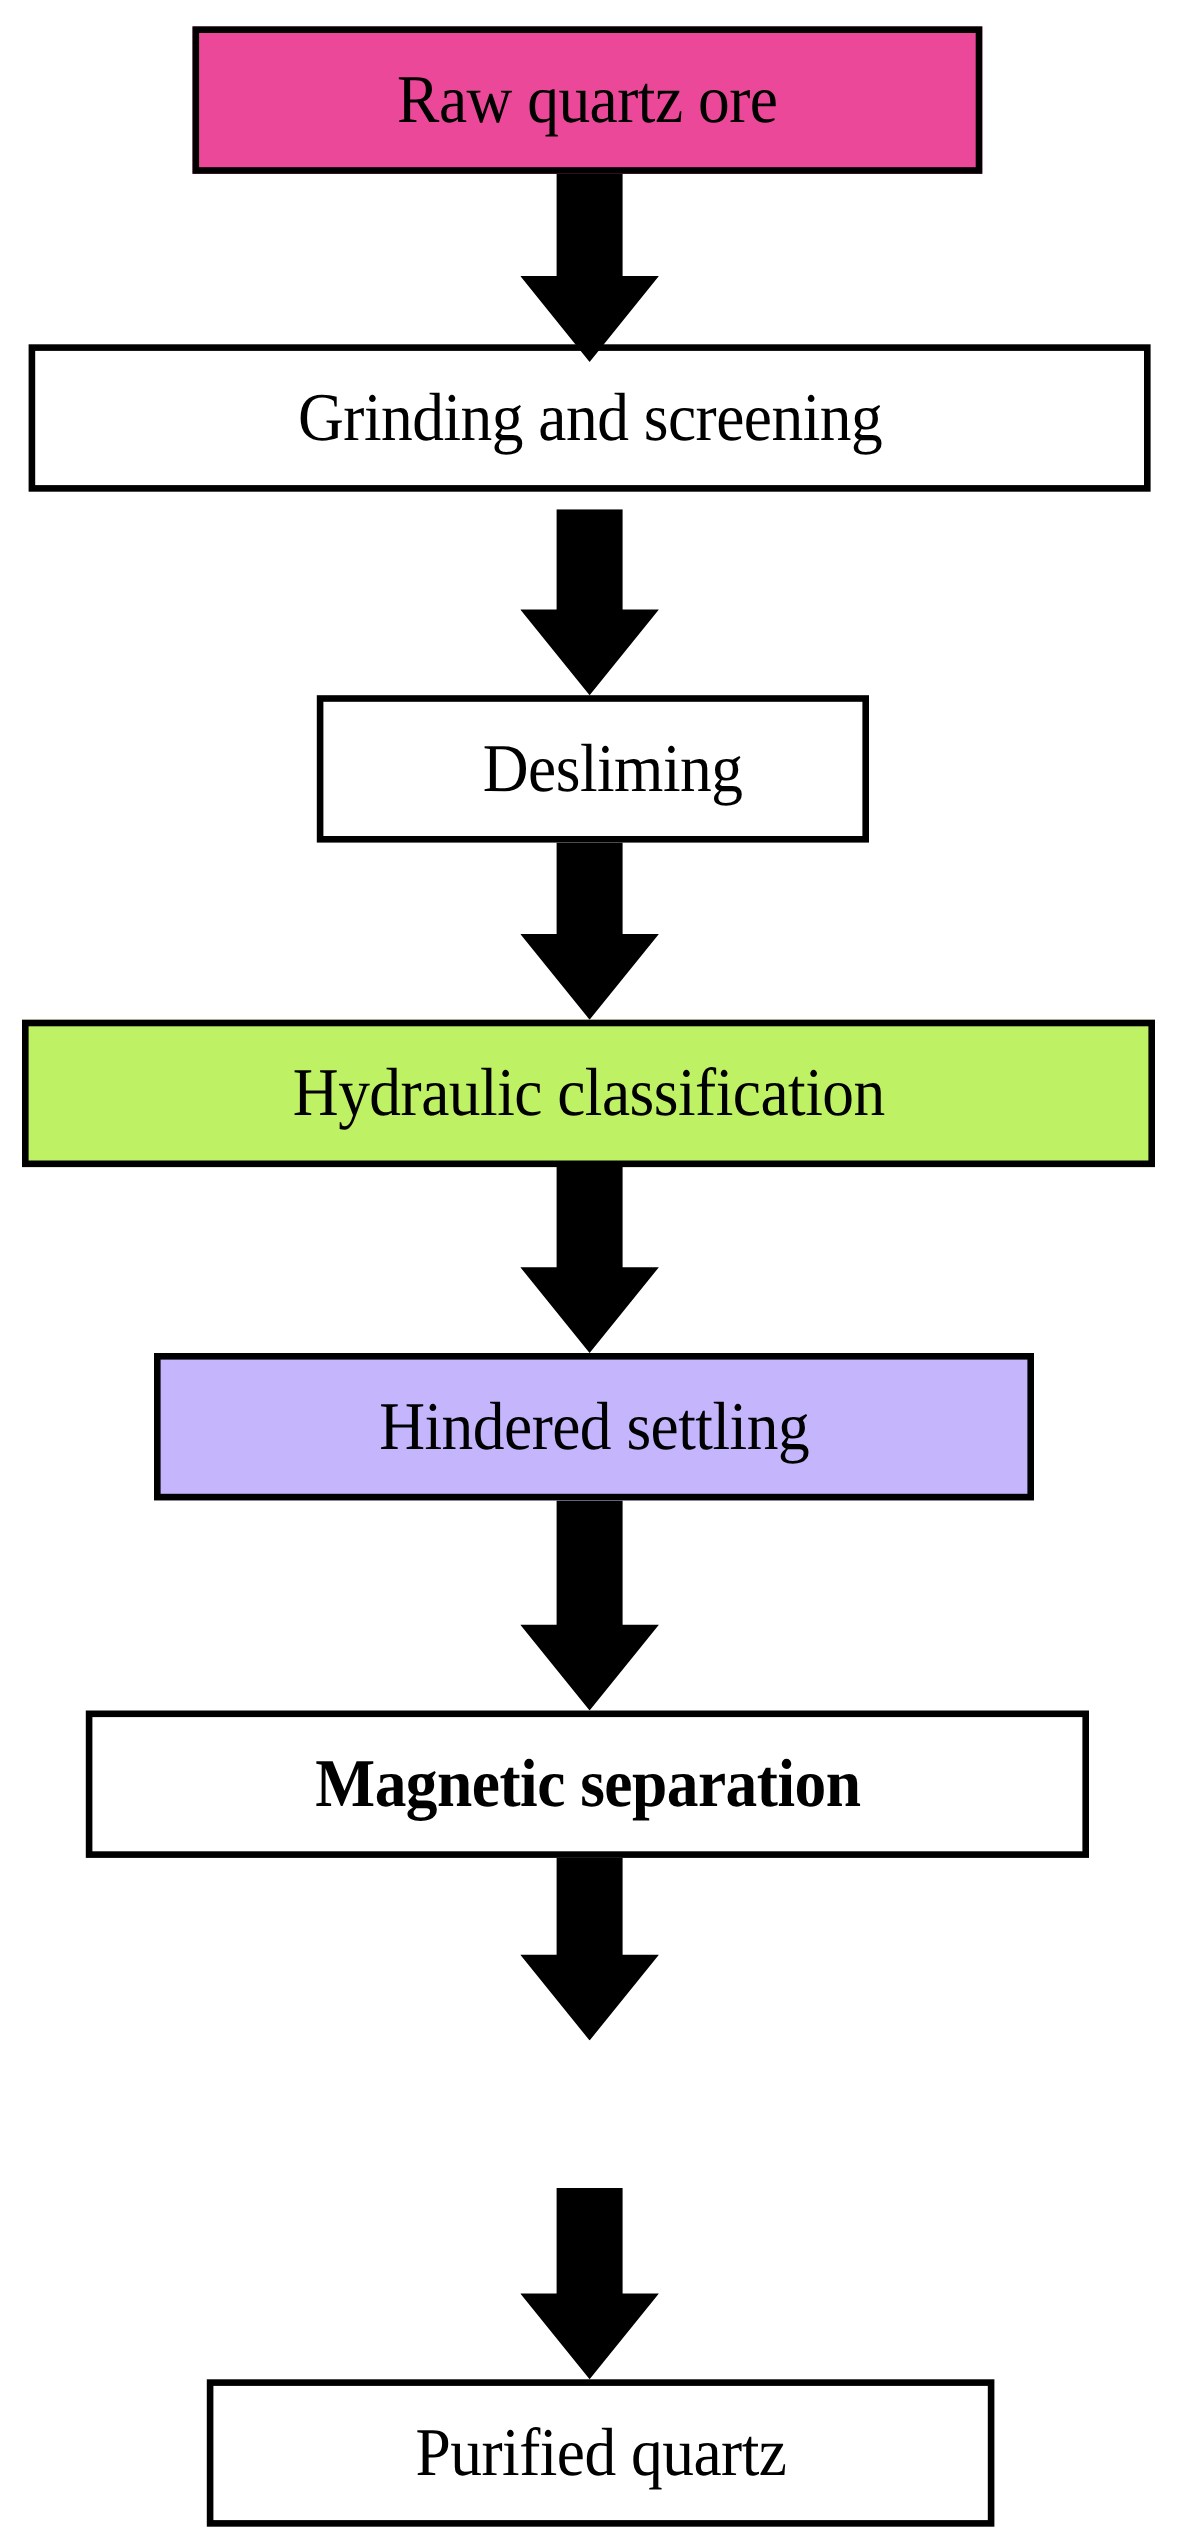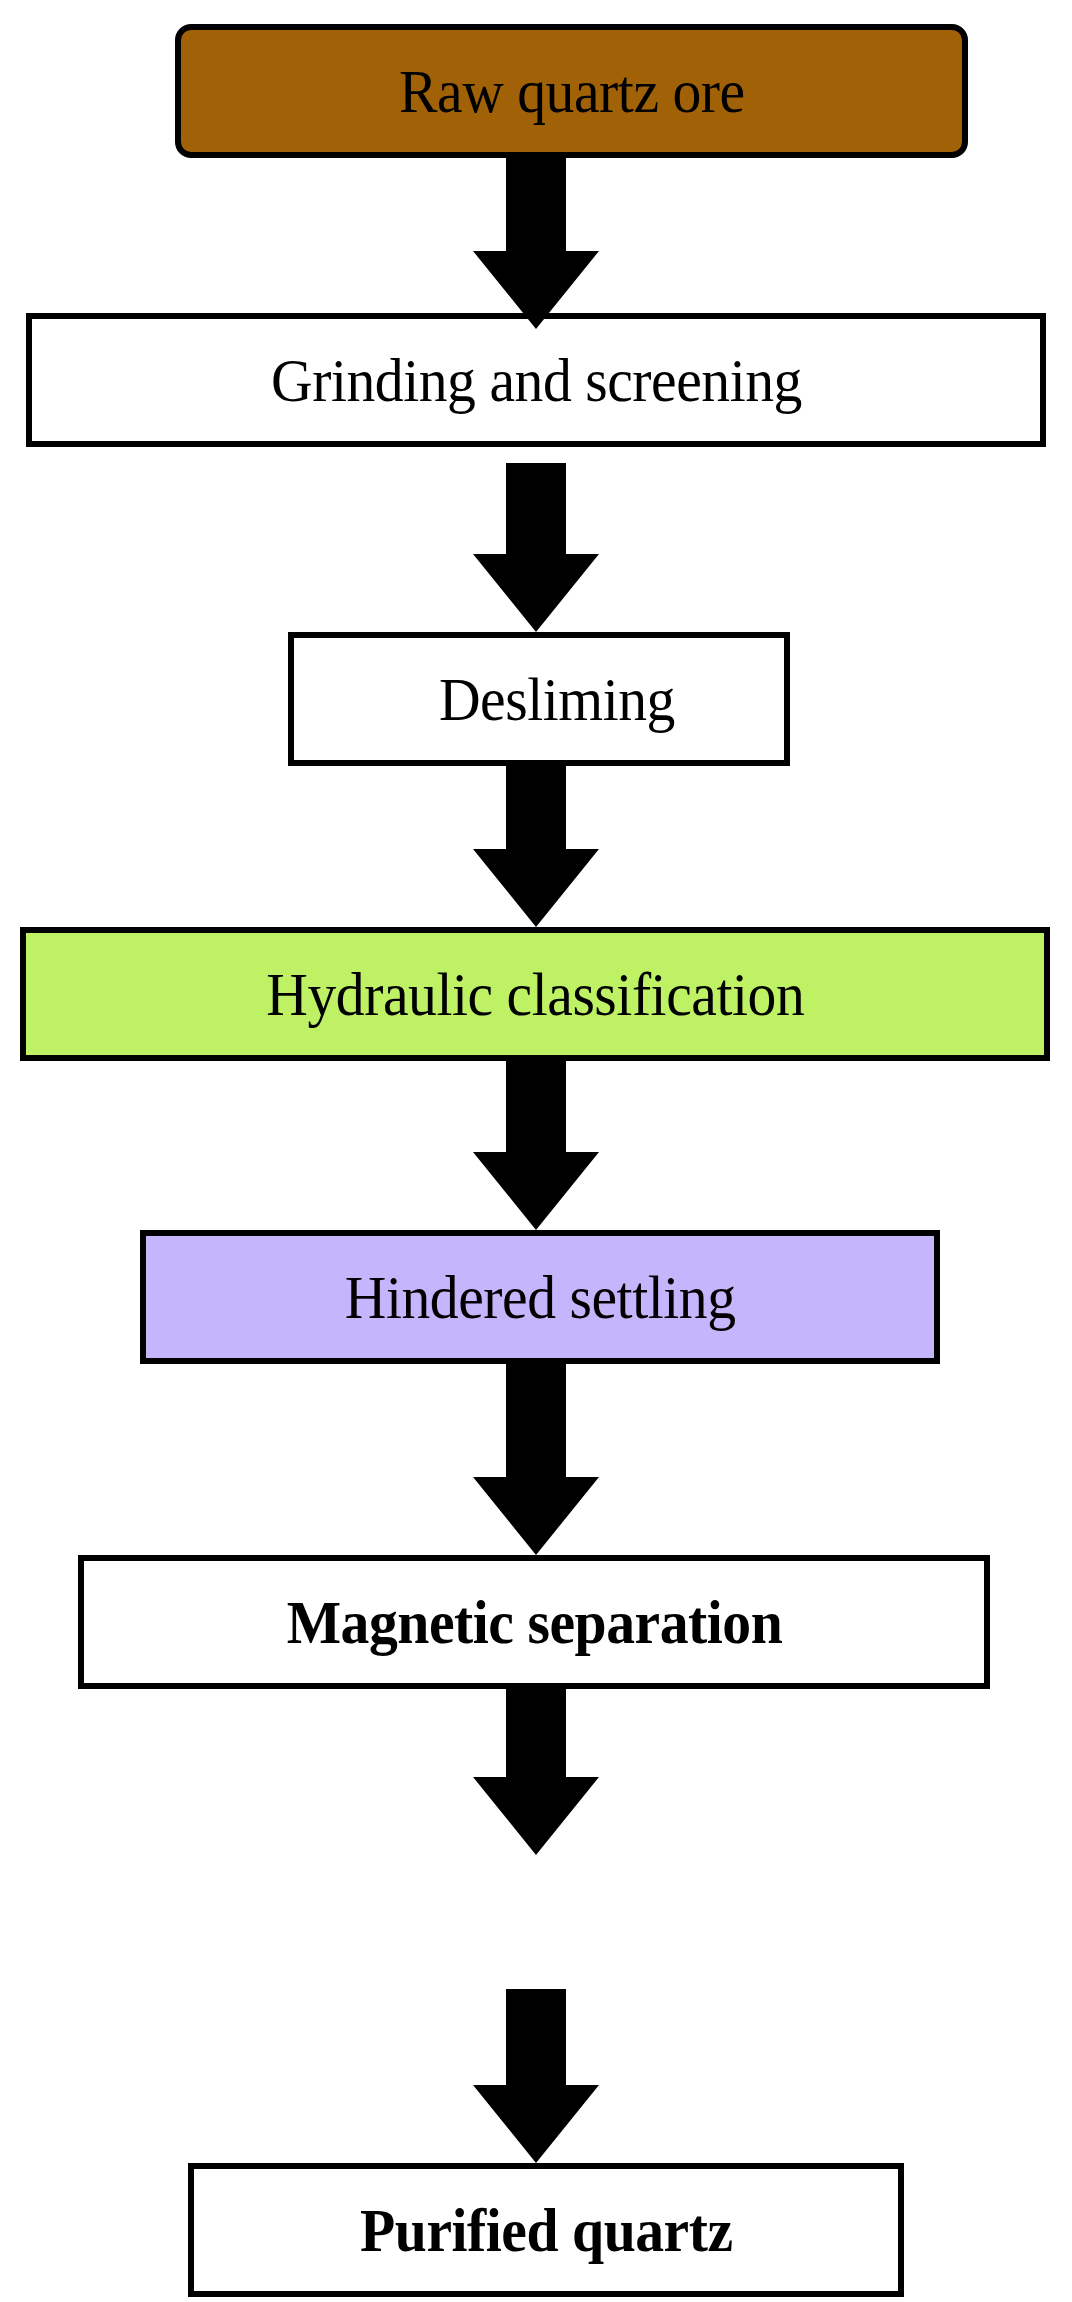--- a/index.html
+++ b/index.html
@@ -41,21 +41,21 @@
   }
   .arrow svg {
     display: block;
   }
 </style>
 </head>
 <body>
 
 <div id="flowchart">
 
-  <div class="node" id="node-0" style="left: 175px; top: 24px; width: 793px; height: 134px; border-color: rgb(0, 0, 0); background: #a16207; border-radius: 16px;">
+  <div class="node" id="node-0" style="left: 175px; top: 24px; width: 718px; height: 134px; border-color: rgb(0, 0, 0); background: #ec4899;">
     <span class="node-label" style="color: rgb(0, 0, 0);">Raw quartz ore</span>
   </div>
 
   <div class="node" id="node-1" style="left: 26px; top: 313px; width: 1020px; height: 134px; border-color: rgb(0, 0, 0); background: rgb(255, 255, 255);">
     <span class="node-label" style="color: rgb(0, 0, 0);">Grinding and screening</span>
   </div>
 
   <div class="node" id="node-2" style="left: 288px; top: 632px; width: 502px; height: 134px; border-color: rgb(0, 0, 0); background: rgb(255, 255, 255); padding-left: 36px;">
     <span class="node-label" style="color: rgb(0, 0, 0);">Desliming</span>
   </div>
@@ -66,21 +66,21 @@
 
   <div class="node" id="node-4" style="left: 140px; top: 1230px; width: 800px; height: 134px; border-color: rgb(0, 0, 0); background: #c4b5fd;">
     <span class="node-label" style="color: rgb(0, 0, 0);">Hindered settling</span>
   </div>
 
   <div class="node" id="node-5" style="left: 78px; top: 1555px; width: 912px; height: 134px; border-color: rgb(0, 0, 0); background: rgb(255, 255, 255); font-weight: bold;">
     <span class="node-label" style="color: rgb(0, 0, 0);">Magnetic separation</span>
   </div>
 
 
-  <div class="node" id="node-7" style="left: 188px; top: 2163px; width: 716px; height: 134px; border-color: rgb(0, 0, 0); background: rgb(255, 255, 255); font-weight: bold;">
+  <div class="node" id="node-7" style="left: 188px; top: 2163px; width: 716px; height: 134px; border-color: rgb(0, 0, 0); background: rgb(255, 255, 255);">
     <span class="node-label" style="color: rgb(0, 0, 0);">Purified quartz</span>
   </div>
 
   <div class="arrow" id="arrow-0" style="left: 473px; top: 158px; width: 126px; height: 171px;">
       <svg width="126" height="171" viewBox="0 0 126 171">
         <polygon points="33.00,0.00 93.00,0.00 93.00,93.00 126.00,93.00 63.00,171.00 0.00,93.00 33.00,93.00" fill="#000000"></polygon>
       </svg>
     </div>
   <div class="arrow" id="arrow-1" style="left: 473px; top: 463px; width: 126px; height: 169px;">
       <svg width="126" height="169" viewBox="0 0 126 169">

